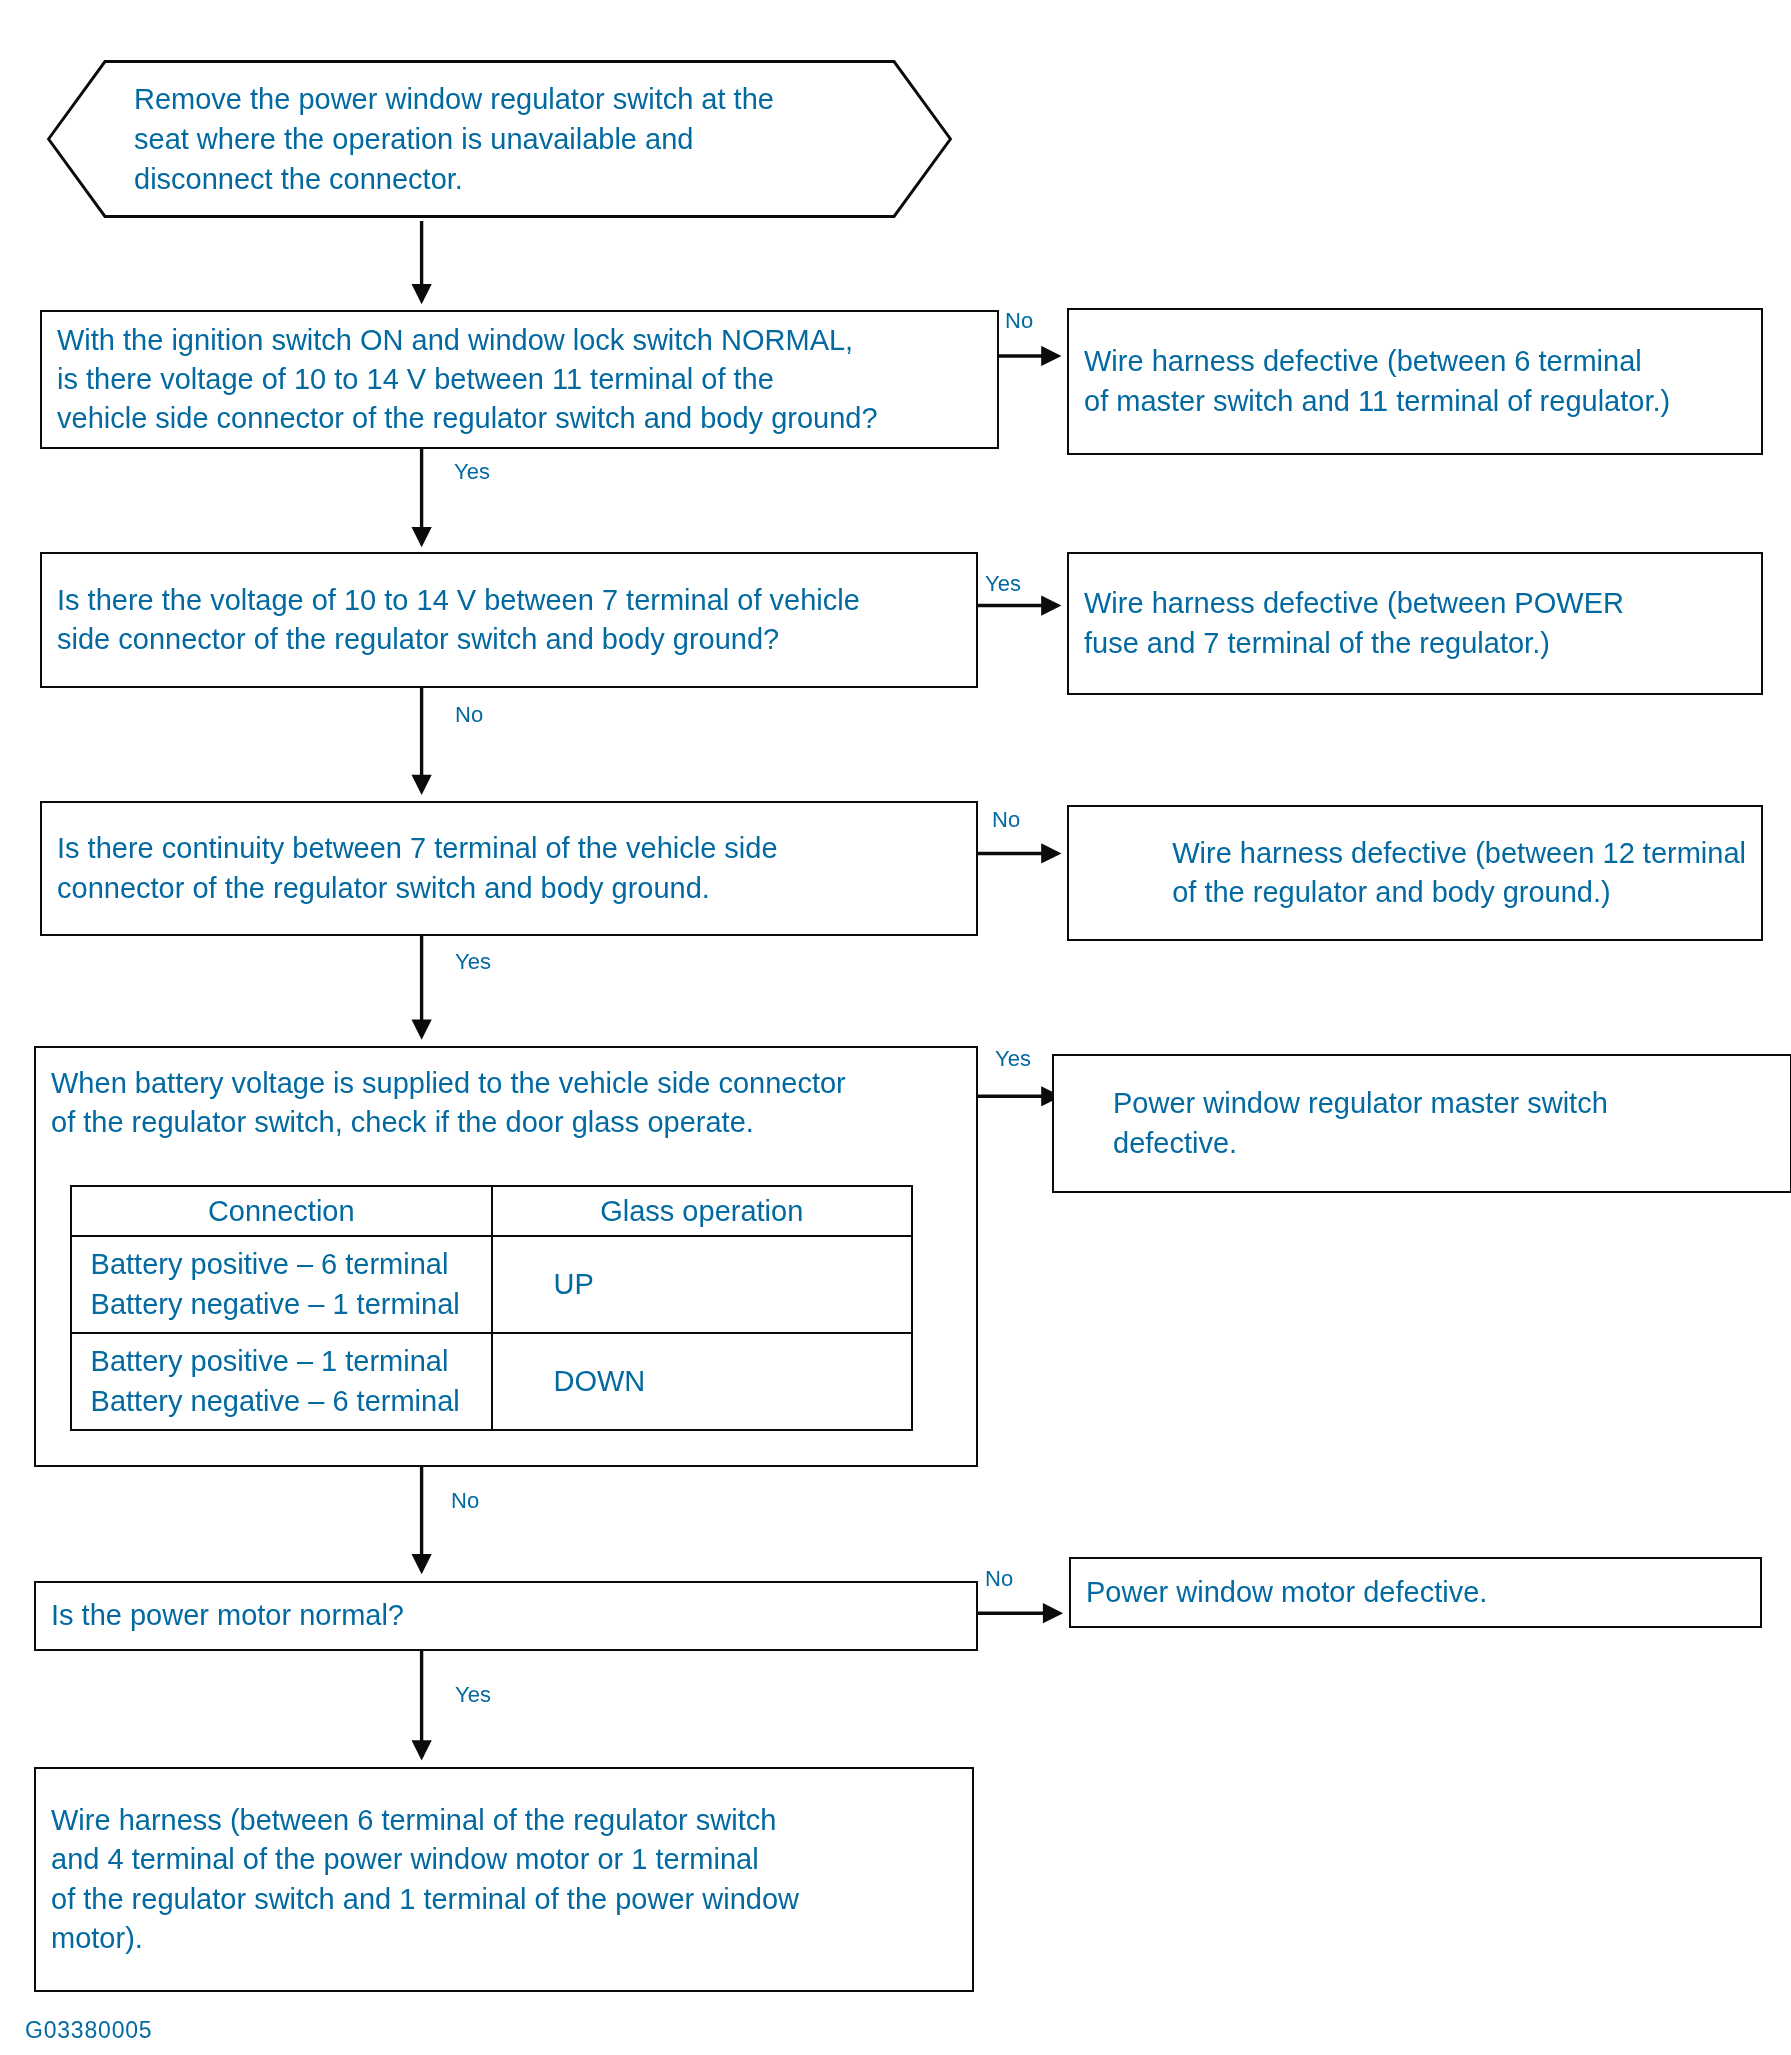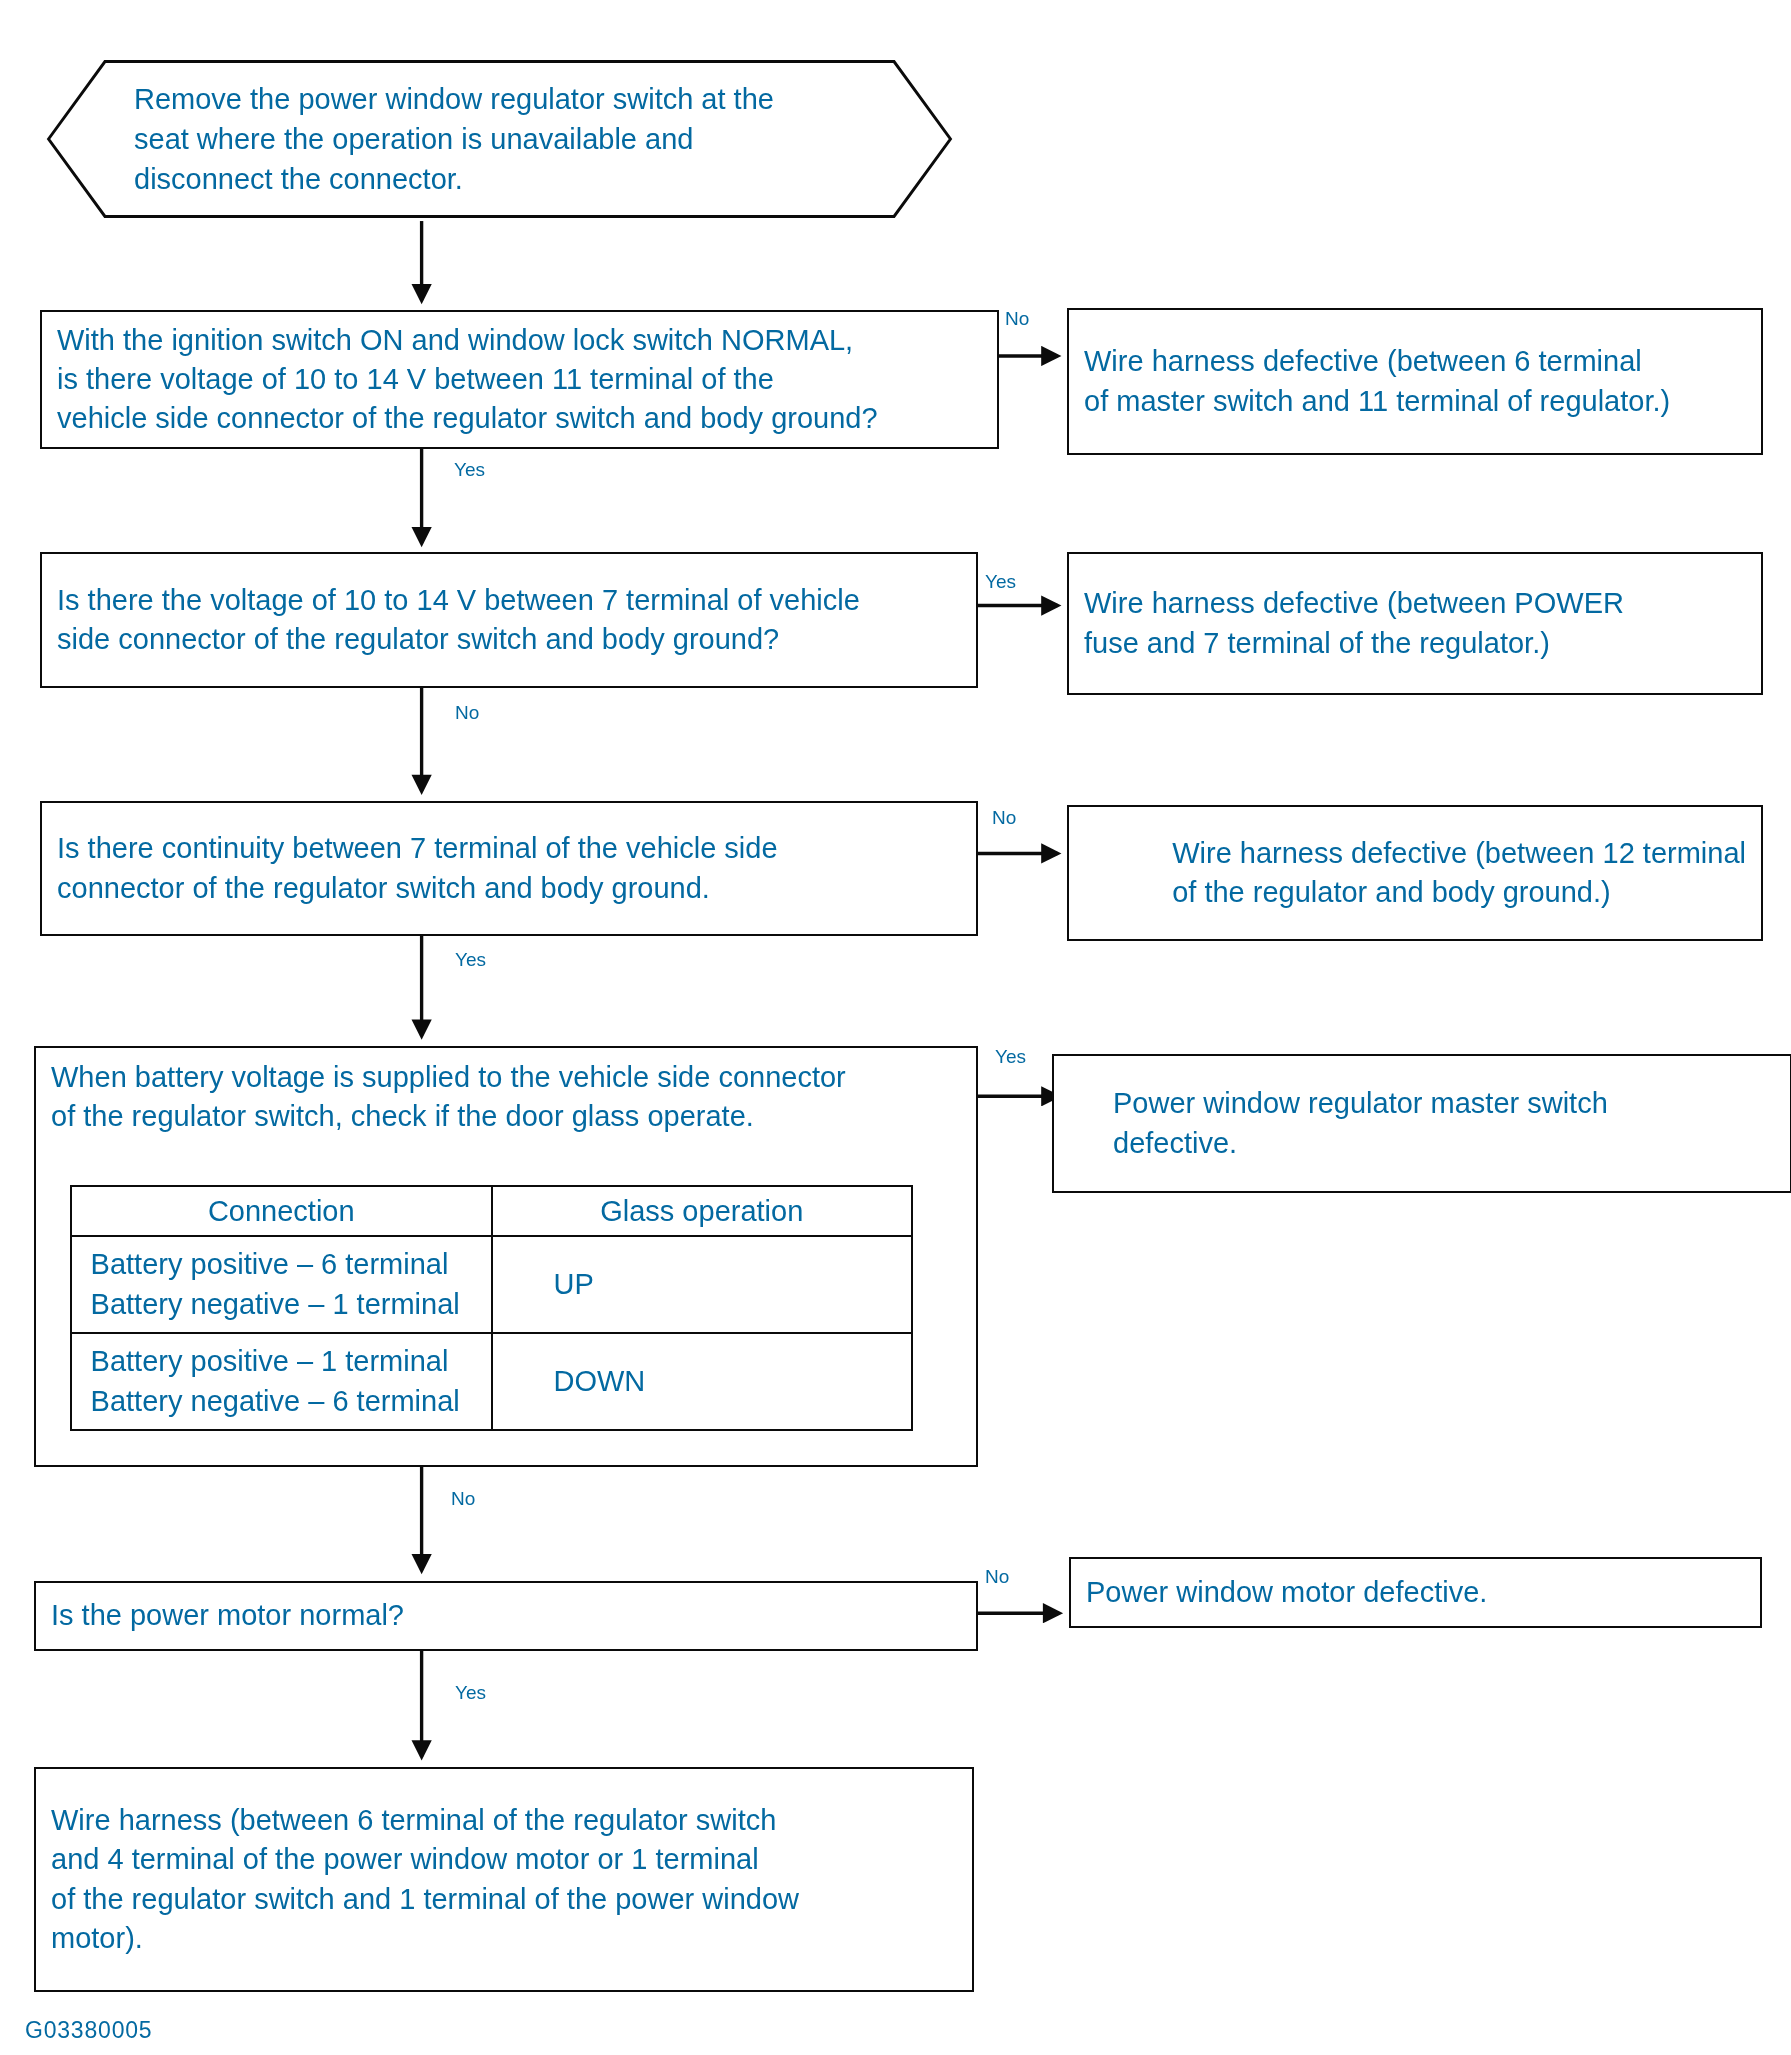--- a/index.html
+++ b/index.html
@@ -39,21 +39,21 @@
     position: absolute;
     left: 88px;
     top: 50%;
     transform: translateY(-50%);
     font-size: 29px;
     line-height: 1.38;
     white-space: pre-line;
   }
   .edge-label {
     position: absolute;
-    font-size: 19px;
+    font-size: 22px;
     line-height: 1.1;
   }
   .glass-table {
     position: absolute;
     left: 34px;
     top: 137px;
     border-collapse: collapse;
     table-layout: fixed;
     width: 843px;
   }
@@ -145,21 +145,21 @@
 connector of the regulator switch and body ground.</span>
   </div>
   <div class="edge-label" style="left:992px; top:808px;">No</div>
   <div class="node" style="left:1067px; top:805px; width:692px; height:132px;justify-content:flex-end;">
     <span class="txt">Wire harness defective (between 12 terminal
 of the regulator and body ground.)</span>
   </div>
   <div class="edge-label" style="left:455px; top:950px;">Yes</div>
 
   <div class="node top" style="left:34px; top:1046px; width:940px; height:417px;">
-    <span class="txt" style="padding-top:10px;">When battery voltage is supplied to the vehicle side connector
+    <span class="txt" style="padding-top:16px;">When battery voltage is supplied to the vehicle side connector
 of the regulator switch, check if the door glass operate.</span>
     <table class="glass-table">
       <thead>
         <tr>
           <th>Connection</th>
           <th>Glass operation</th>
         </tr>
       </thead>
       <tbody>
         <tr>

